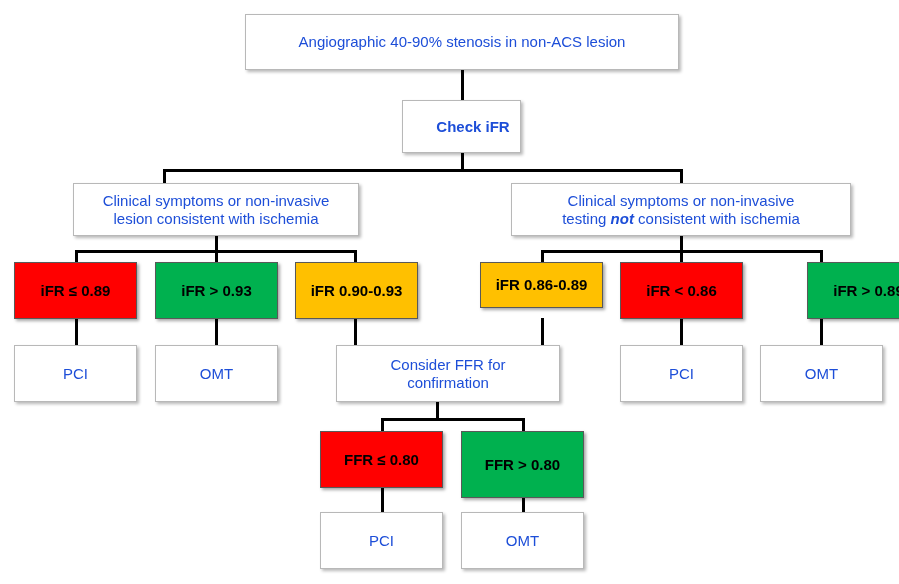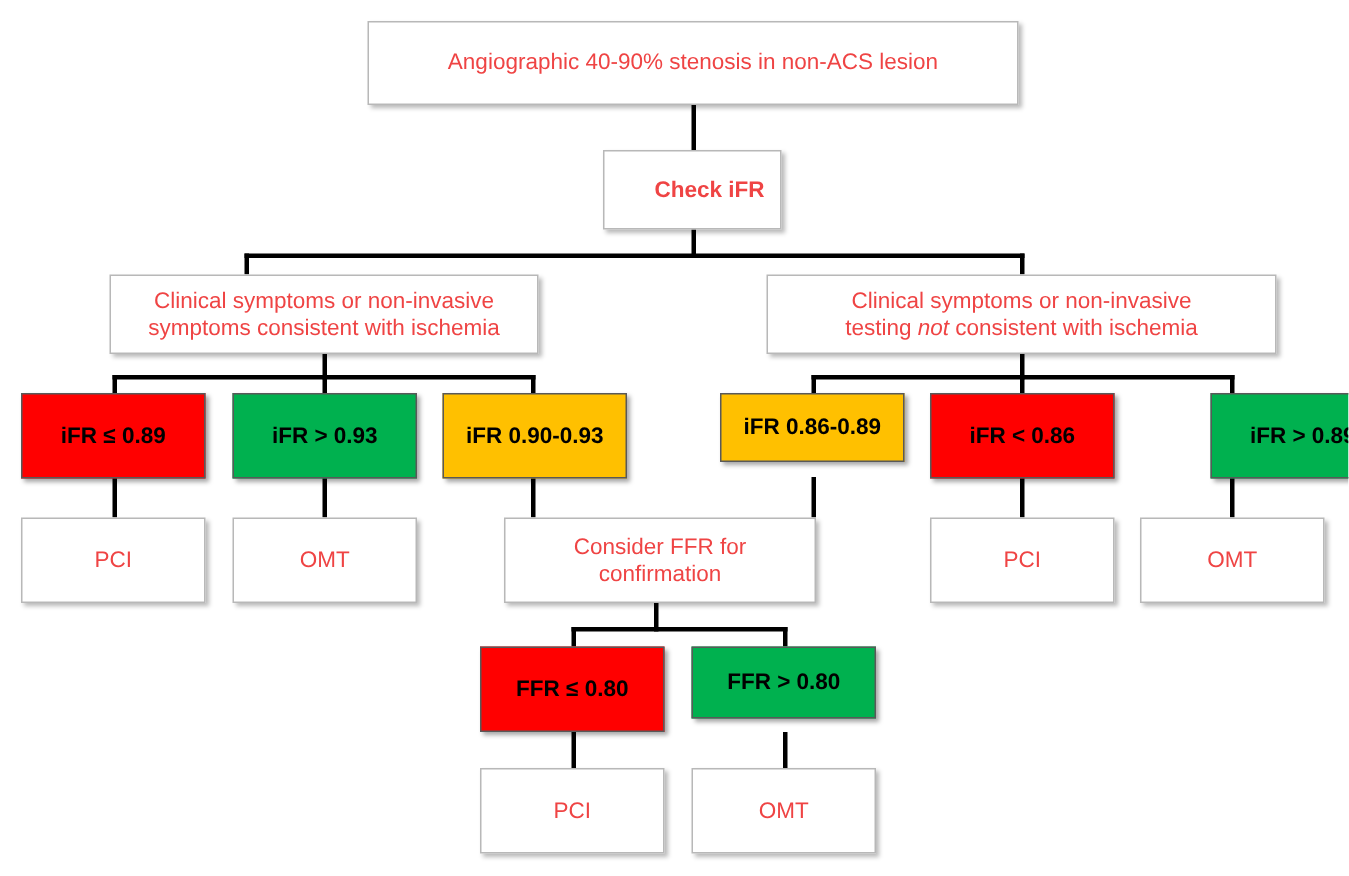--- a/index.html
+++ b/index.html
@@ -21,21 +21,21 @@
     display: flex;
     align-items: center;
     justify-content: center;
     text-align: center;
     line-height: 1.18;
     z-index: 5;
   }
   .node-plain {
     background: #ffffff;
     border: 1px solid #b8b8b8;
-    color: #ef4444;
+    color: #1d4ed8;
     font-size: 15px;
     font-weight: 400;
     box-shadow: 2px 2px 3px rgba(0,0,0,0.28);
   }
   .node-plain.bold {
     font-weight: bold;
     font-size: 15px;
   }
   .node-color {
     border: 1px solid #595959;
@@ -47,21 +47,21 @@
   .node-color .lbl { letter-spacing: 0px; }
   .conn {
     position: absolute;
     background: #000000;
     z-index: 1;
   }
   .conn-v { width: 3px; }
   .conn-h { height: 3px; }
   em.notword {
     font-style: italic;
-    font-weight: normal;
+    font-weight: bold;
     font-size: 15px;
   }
 </style>
 </head>
 <body>
 
 <div id="canvas">
 
   <div class="conn conn-v" style="left:461px; top:69px; height:31px;"></div>
 
@@ -101,21 +101,21 @@
     <span>Angiographic 40-90% stenosis in non-ACS lesion</span>
   </div>
 
   <div class="node node-plain bold" style="left:402px; top:100px; width:119px; height:53px;padding-left:23px;">
     <span>Check iFR</span>
   </div>
 
   <div class="node node-plain" style="left:73px; top:183px; width:286px; height:53px;">
     <span>
       <span>Clinical symptoms or non-invasive</span><br>
-      <span>symptoms consistent with ischemia</span>
+      <span>lesion consistent with ischemia</span>
     </span>
   </div>
 
   <div class="node node-plain" style="left:511px; top:183px; width:340px; height:53px;">
     <span>
       <span>Clinical symptoms or non-invasive</span><br>
       <span>testing </span><em class="notword">not</em><span> consistent with ischemia</span>
     </span>
   </div>
 
@@ -139,38 +139,38 @@
     <span class="lbl">iFR &gt; 0.89</span>
   </div>
 
   <div class="node node-plain" style="left:14px; top:345px; width:123px; height:57px;">
     <span>PCI</span>
   </div>
   <div class="node node-plain" style="left:155px; top:345px; width:123px; height:57px;">
     <span>OMT</span>
   </div>
 
-  <div class="node node-plain" style="left:336px; top:345px; width:208px; height:57px;text-align:center;">
+  <div class="node node-plain" style="left:336px; top:345px; width:224px; height:57px;text-align:center;">
     <span>
       <span>Consider FFR for</span><br>
       <span>confirmation</span>
     </span>
   </div>
 
   <div class="node node-plain" style="left:620px; top:345px; width:123px; height:57px;">
     <span>PCI</span>
   </div>
   <div class="node node-plain" style="left:760px; top:345px; width:123px; height:57px;">
     <span>OMT</span>
   </div>
 
   <div class="node node-color" style="left:320px; top:431px; width:123px; height:57px; background:#FF0000;">
     <span class="lbl">FFR ≤ 0.80</span>
   </div>
-  <div class="node node-color" style="left:461px; top:431px; width:123px; height:48px; background:#00B14F;">
+  <div class="node node-color" style="left:461px; top:431px; width:123px; height:67px; background:#00B14F;">
     <span class="lbl">FFR &gt; 0.80</span>
   </div>
 
   <div class="node node-plain" style="left:320px; top:512px; width:123px; height:57px;">
     <span>PCI</span>
   </div>
   <div class="node node-plain" style="left:461px; top:512px; width:123px; height:57px;">
     <span>OMT</span>
   </div>
 

